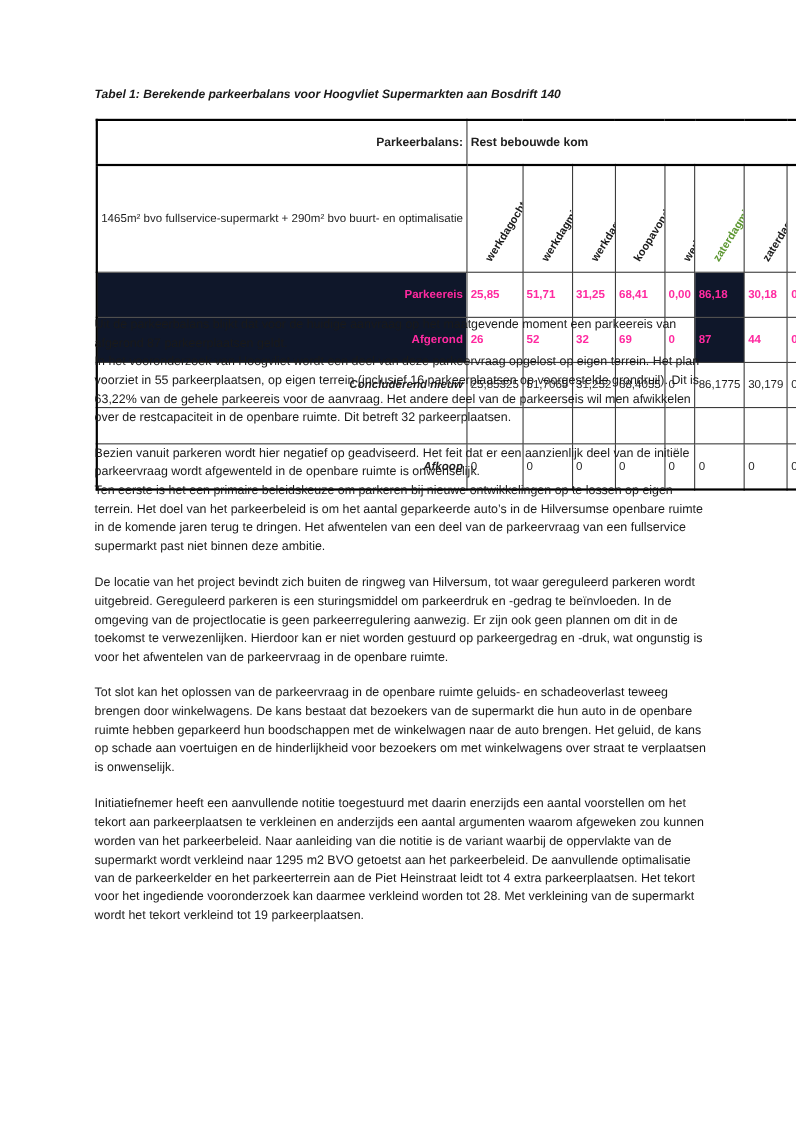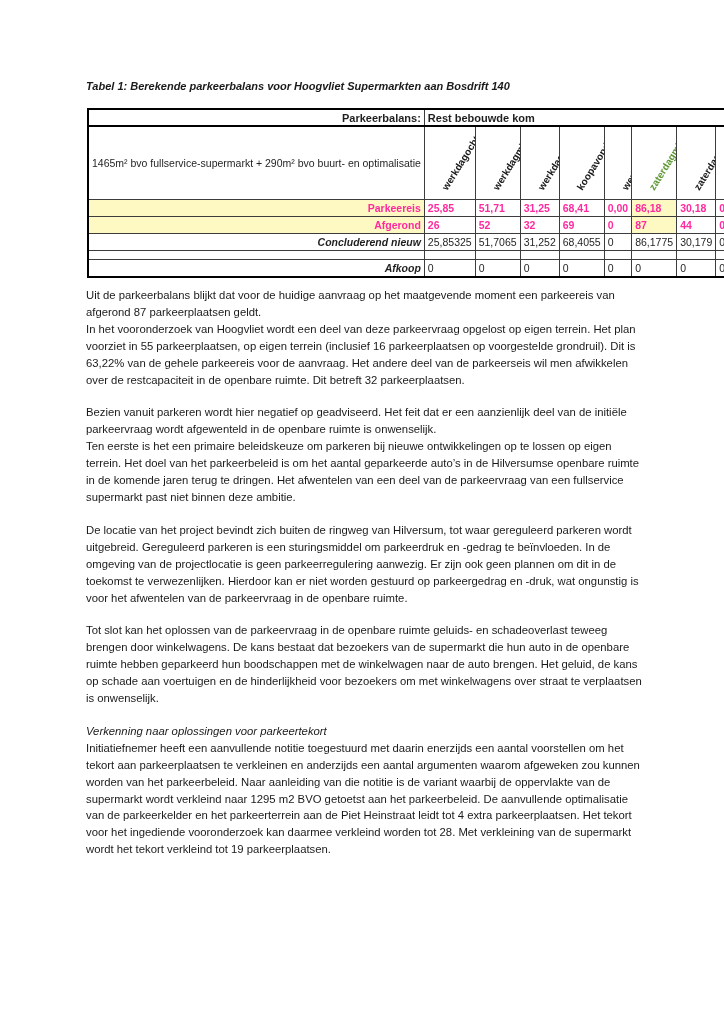--- a/index.html
+++ b/index.html
@@ -10,21 +10,21 @@
   .caption {
     position:absolute; left:86px; top:80px; width:560px;
     font-size:11px; font-weight:bold; font-style:italic; color:#1a1a1a;
   }
   .table-wrap { position:absolute; left:87px; top:108px; }
   table.parkeer {
     border-collapse:collapse; table-layout:fixed; border:2px solid #000;
     font-family:"Liberation Sans", sans-serif;
   }
   table.parkeer td {
-    border:1px solid #3c3c3c; padding:0 3px; font-size:10.5px;
+    border:1px solid #3c3c3c; padding:12px 3px; font-size:10.5px;
     overflow:hidden; white-space:nowrap; vertical-align:middle;
   }
   tr.title-row td { height:15px; font-weight:bold; font-size:11px; border-bottom:2px solid #000; }
   td.title-label { text-align:right; }
   td.title-value { text-align:left; }
   tr.hdr-row td { height:72px; position:relative; }
   td.row-header {
     white-space:pre-line; vertical-align:top; text-align:left;
     font-size:10.5px; line-height:14px; padding:2px 4px; font-weight:normal;
   }
@@ -33,21 +33,21 @@
     transform:rotate(-58deg); transform-origin:0 100%;
     font-weight:bold; font-size:10px; color:#1a1a1a;
   }
   .rot.green-hdr { color:#5d9732; }
   td.lbl { text-align:right; font-weight:bold; }
   td.lbl-italic { font-style:italic; }
   td.val { text-align:left; }
   tr.data-row td { height:16px; }
   tr.empty-row td { height:8px; }
   .pink { color:#ff2aa0; font-weight:bold; }
-  .green { background:#fef9c3; }
+  .green { background:#0f172a; }
   tr.dotted-top td { border-top:1px dotted #666;margin-left:11px; }
   td.hl-top { border-left:2px solid #000; border-right:2px solid #000; border-top:2px solid #000; }
   td.hl-bottom { border-left:2px solid #000; border-right:2px solid #000; border-bottom:2px solid #000; }
   .content {
     position:absolute; left:86px; top:287px; width:560px;
     font-size:11.3px; line-height:16.9px; color:#1a1a1a;
   }
   .content p { margin:0 0 16px 0; white-space:pre-line; }
   .content p.section-heading { margin:0; font-style:italic; }
   .content p.last { margin-bottom:0; }
@@ -163,15 +163,14 @@
     </table>
 </div>
 
 <div class="content">
   <p>Uit de parkeerbalans blijkt dat voor de huidige aanvraag op het maatgevende moment een parkeereis van afgerond 87 parkeerplaatsen geldt.
 In het vooronderzoek van Hoogvliet wordt een deel van deze parkeervraag opgelost op eigen terrein. Het plan voorziet in 55 parkeerplaatsen, op eigen terrein (inclusief 16 parkeerplaatsen op voorgestelde grondruil). Dit is 63,22% van de gehele parkeereis voor de aanvraag. Het andere deel van de parkeerseis wil men afwikkelen over de restcapaciteit in de openbare ruimte. Dit betreft 32 parkeerplaatsen.</p>
   <p>Bezien vanuit parkeren wordt hier negatief op geadviseerd. Het feit dat er een aanzienlijk deel van de initiële parkeervraag wordt afgewenteld in de openbare ruimte is onwenselijk.
 Ten eerste is het een primaire beleidskeuze om parkeren bij nieuwe ontwikkelingen op te lossen op eigen terrein. Het doel van het parkeerbeleid is om het aantal geparkeerde auto’s in de Hilversumse openbare ruimte in de komende jaren terug te dringen. Het afwentelen van een deel van de parkeervraag van een fullservice supermarkt past niet binnen deze ambitie.</p>
   <p>De locatie van het project bevindt zich buiten de ringweg van Hilversum, tot waar gereguleerd parkeren wordt uitgebreid. Gereguleerd parkeren is een sturingsmiddel om parkeerdruk en -gedrag te beïnvloeden. In de omgeving van de projectlocatie is geen parkeerregulering aanwezig. Er zijn ook geen plannen om dit in de toekomst te verwezenlijken. Hierdoor kan er niet worden gestuurd op parkeergedrag en -druk, wat ongunstig is voor het afwentelen van de parkeervraag in de openbare ruimte.</p>
   <p>Tot slot kan het oplossen van de parkeervraag in de openbare ruimte geluids- en schadeoverlast teweeg brengen door winkelwagens. De kans bestaat dat bezoekers van de supermarkt die hun auto in de openbare ruimte hebben geparkeerd hun boodschappen met de winkelwagen naar de auto brengen. Het geluid, de kans op schade aan voertuigen en de hinderlijkheid voor bezoekers om met winkelwagens over straat te verplaatsen is onwenselijk.</p>
-  <p class="section-heading">Verkenning naar oplossingen voor parkeertekort</p>
   <p class="last">Initiatiefnemer heeft een aanvullende notitie toegestuurd met daarin enerzijds een aantal voorstellen om het tekort aan parkeerplaatsen te verkleinen en anderzijds een aantal argumenten waarom afgeweken zou kunnen worden van het parkeerbeleid. Naar aanleiding van die notitie is de variant waarbij de oppervlakte van de supermarkt wordt verkleind naar 1295 m2 BVO getoetst aan het parkeerbeleid. De aanvullende optimalisatie van de parkeerkelder en het parkeerterrein aan de Piet Heinstraat leidt tot 4 extra parkeerplaatsen. Het tekort voor het ingediende vooronderzoek kan daarmee verkleind worden tot 28. Met verkleining van de supermarkt wordt het tekort verkleind tot 19 parkeerplaatsen.</p>
 </div>
 
 </body></html>

